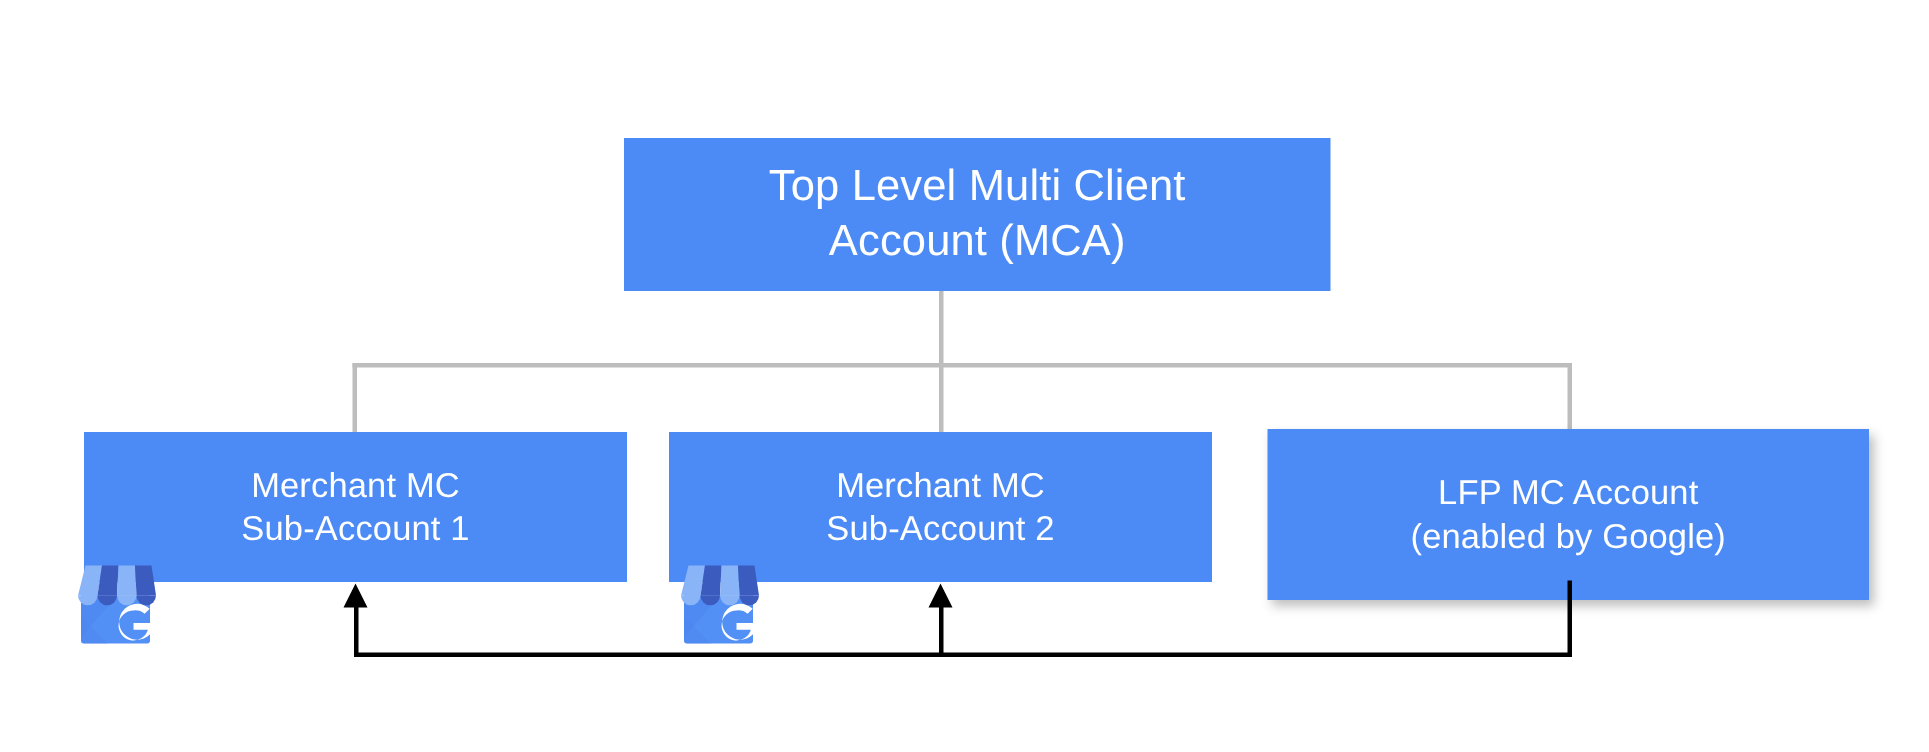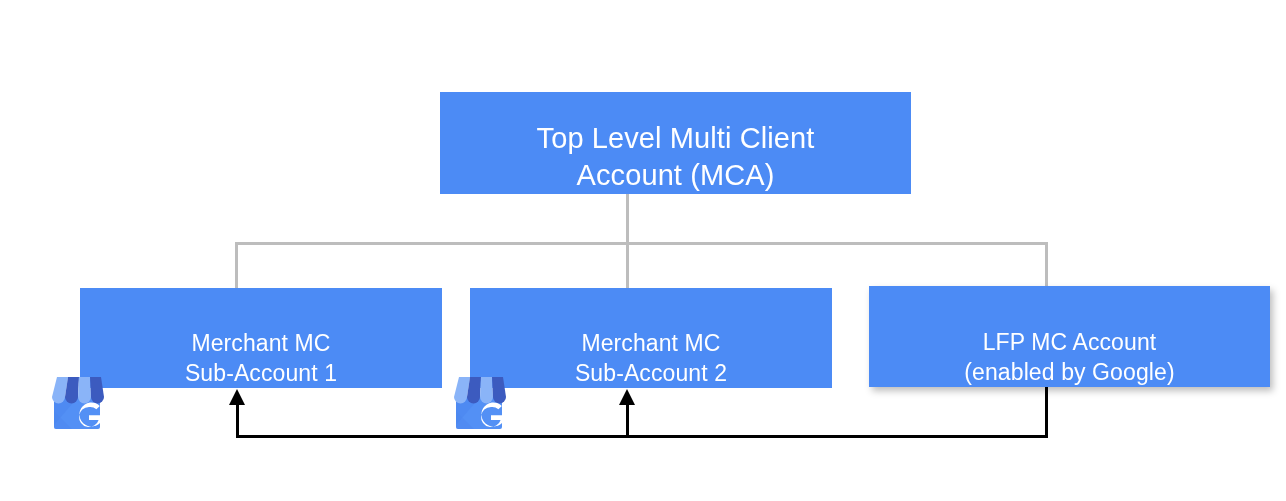--- a/index.html
+++ b/index.html
@@ -20,26 +20,25 @@
     overflow: hidden;
   }
 
   
   .node {
     position: absolute;
     box-sizing: border-box;
     background: #4c8bf5;
     color: #ffffff;
     display: flex;
-    align-items: flex-end;
+    align-items: center;
     justify-content: center;
     text-align: center;
     line-height: 1.28;
     letter-spacing: 0.1px;
-    margin-left: 24px;
   }
   .node .label {
     display: block;
     width: 100%;
     padding: 0 10px;
     box-sizing: border-box;
     white-space: pre-line;
   }
 
   #node-mca {
@@ -60,21 +59,21 @@
     left: 446px;
     top: 288px;
     width: 362px;
     height: 100px;
     font-size: 23px;
   }
   #node-lfp {
     left: 845px;
     top: 286px;
     width: 401px;
-    height: 101px;
+    height: 114px;
     font-size: 23px;
     box-shadow: 3px 4px 7px rgba(0,0,0,0.26);
   }
 
   
   .conn {
     position: absolute;
     background: #bdbdbd;
   }
   .conn-v { width: 3px; }

